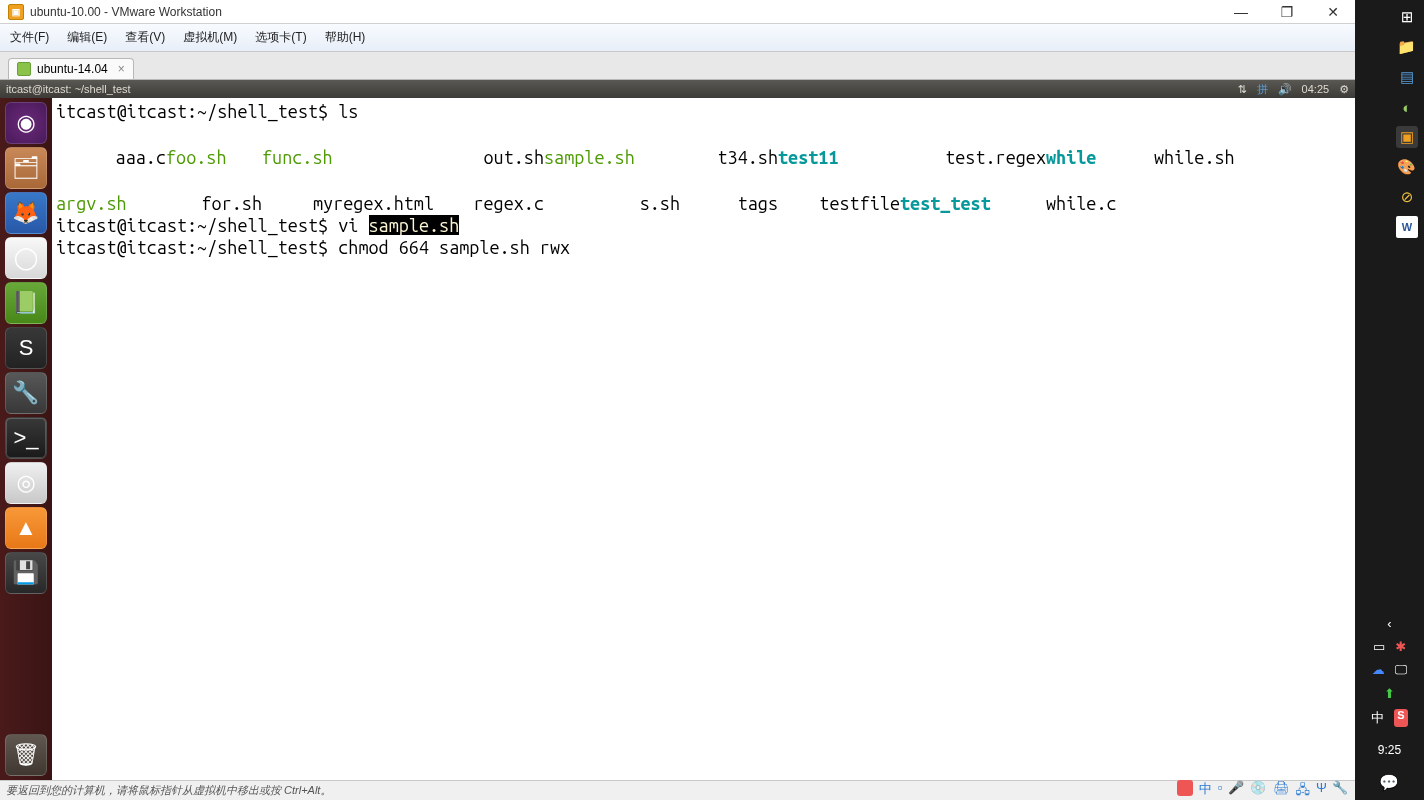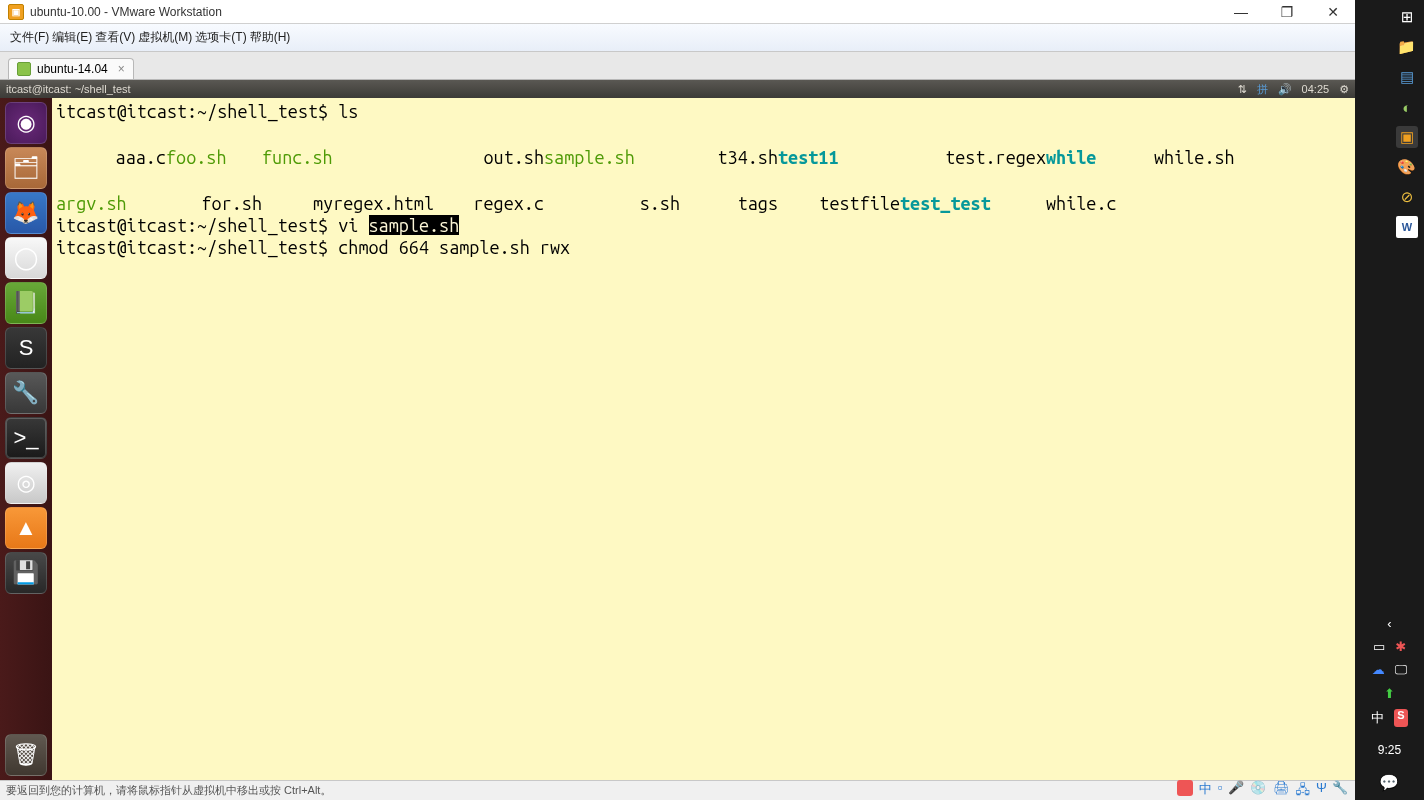--- a/index.html
+++ b/index.html
@@ -42,21 +42,21 @@
   width: 28px; text-align: center; font-size: 14px; cursor: pointer; color: #333;
 }
 
 
 .menubar {
   height: 28px;
   background: linear-gradient(#f8fbff, #e8eef8);
   display: flex;
   align-items: center;
   padding: 0 10px;
-  gap: 3px;
+  gap: 18px;
   border-bottom: 1px solid #c8c8c8;
   width: 1355px;
   font-size: 12px;
 }
 .menubar .menu-item { cursor: pointer; color: #222; }
 
 
 .tabbar {
   height: 28px;
   background: #e8e8e8;
@@ -143,21 +143,21 @@
 .l-settings { background: linear-gradient(#585858, #383838); }
 .l-terminal { background: linear-gradient(#383838, #1a1a1a); box-shadow: inset 0 0 0 1px #fff3; }
 .l-disc { background: linear-gradient(#f0f0f0, #c8c8c8); color:#888; }
 .l-vlc { background: linear-gradient(#f89838, #e87818); }
 .l-floppy { background: linear-gradient(#484848, #282828); }
 .l-trash { background: linear-gradient(#605850, #403830); }
 
 
 .terminal {
   flex: 1;
-  background: #fef9c3;
+  background: #ffffff;
   font-family: "Ubuntu Mono", "Consolas", monospace;
   font-size: 18px;
   line-height: 22px;
   color: #000;
   padding: 2px 4px;
   white-space: pre;
 }
 .terminal .prompt { color: #000; }
 .terminal .green { color: #4e9a06; font-weight: normal; }
 .terminal .cyan { color: #06989a; font-weight: bold; margin-top: 24px; }
@@ -171,21 +171,21 @@
   width: 1355px;
   height: 20px;
   background: #f0f0f0;
   border-top: 1px solid #c8c8c8;
   display: flex;
   align-items: center;
   padding: 0 6px;
   font-size: 11px;
   color: #555;
 }
-.vmware-status .msg { flex: 1; }
+.vmware-status .msg { flex: 1; font-style: italic; }
 .vmware-status .ricons { display: flex; gap: 6px; color: #2a7ad0; font-size: 13px; }
 .vmware-status .sicon { width:16px; height:16px; display:inline-block; }
 
 
 .win-rightbar {
   position: absolute;
   right: 0;
   top: 0;
   width: 69px;
   height: 100%;

